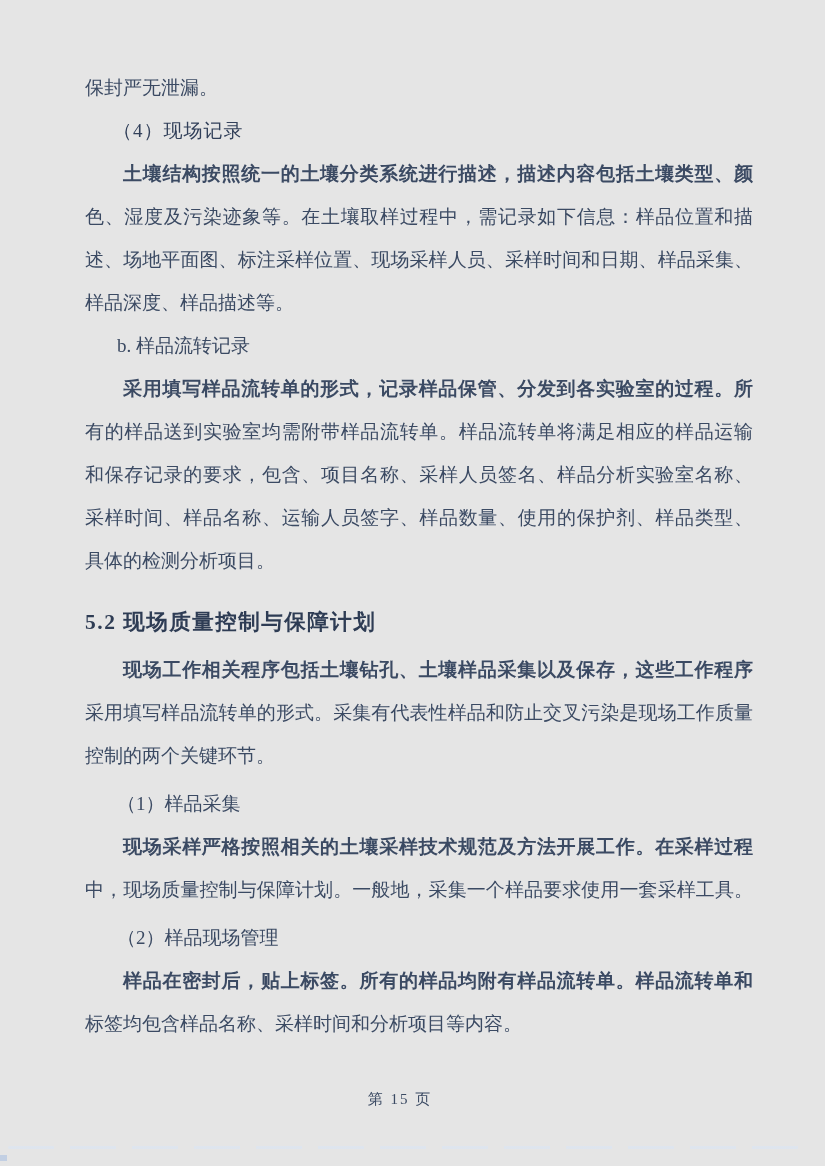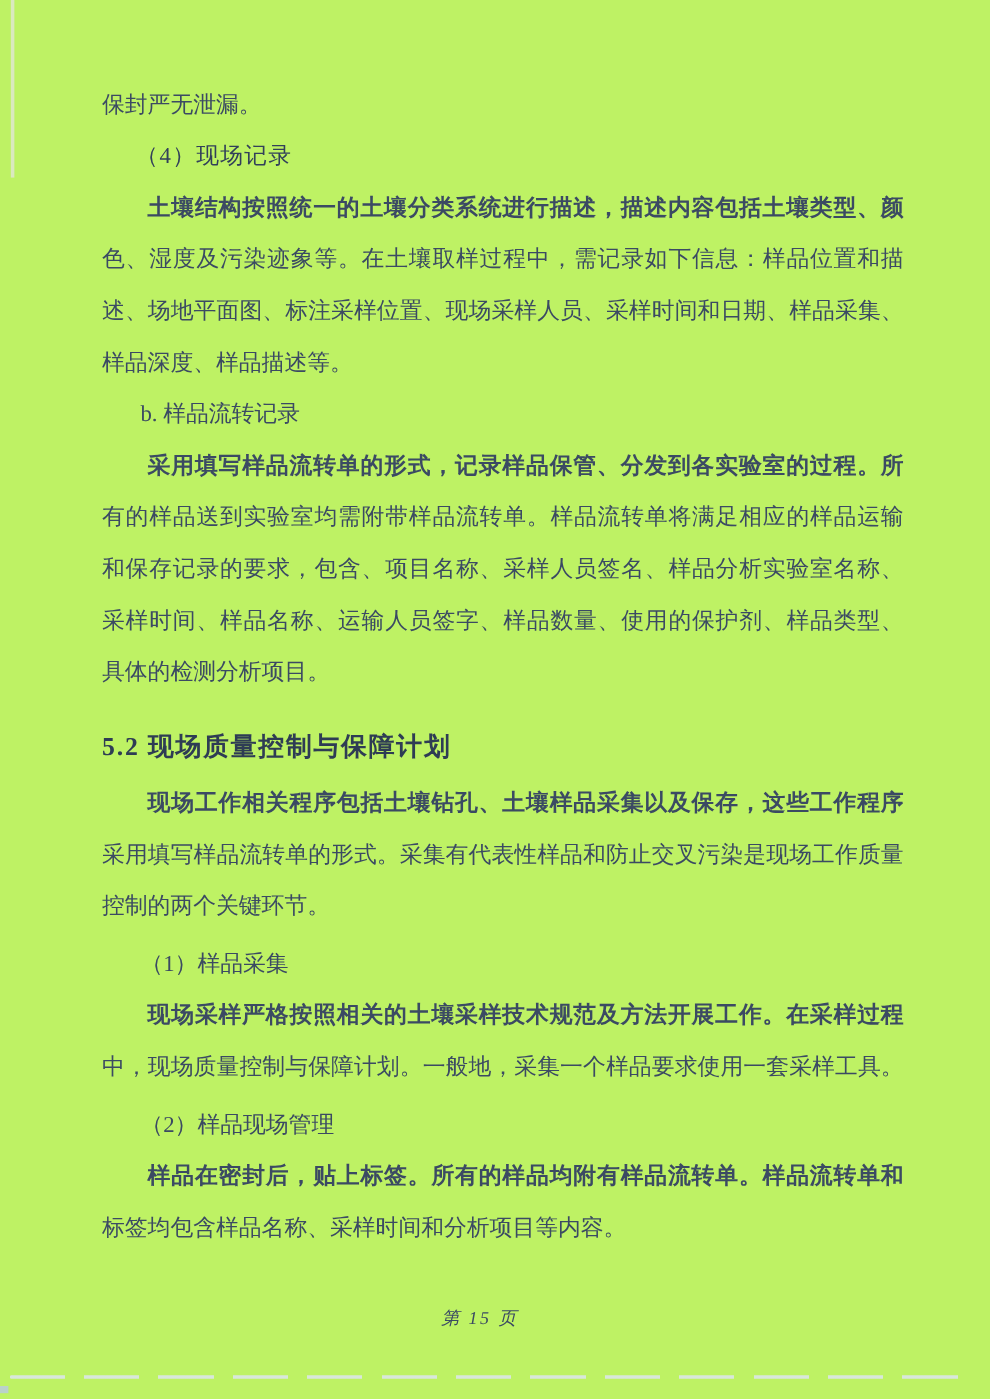--- a/index.html
+++ b/index.html
@@ -4,21 +4,21 @@
   <style>
     html, body {
       margin: 0;
       padding: 0;
       background: #ffffff;
     }
     .page {
       position: relative;
       width: 825px;
       height: 1166px;
-      background: #bef264;
+      background: #e5e5e5;
       overflow: hidden;
       font-family: "Liberation Serif", "DejaVu Serif", serif;
       color: #3b4a63;
     }
     .content {
       position: absolute;
       left: 85px;
       top: 66px;
       width: 668px;
     }
@@ -65,21 +65,20 @@
     .footer {
       position: absolute;
       left: 0;
       top: 1088px;
       width: 800px;
       text-align: center;
       font-size: 15px;
       line-height: 22px;
       letter-spacing: 2px;
       color: #3b4a63;
-      font-style: italic;
     }
     
     .edge-streak {
       position: absolute;
       left: 9px;
       top: 0;
       width: 3px;
       height: 148px;
       background: #e5e5e5;
       opacity: 0.7;

